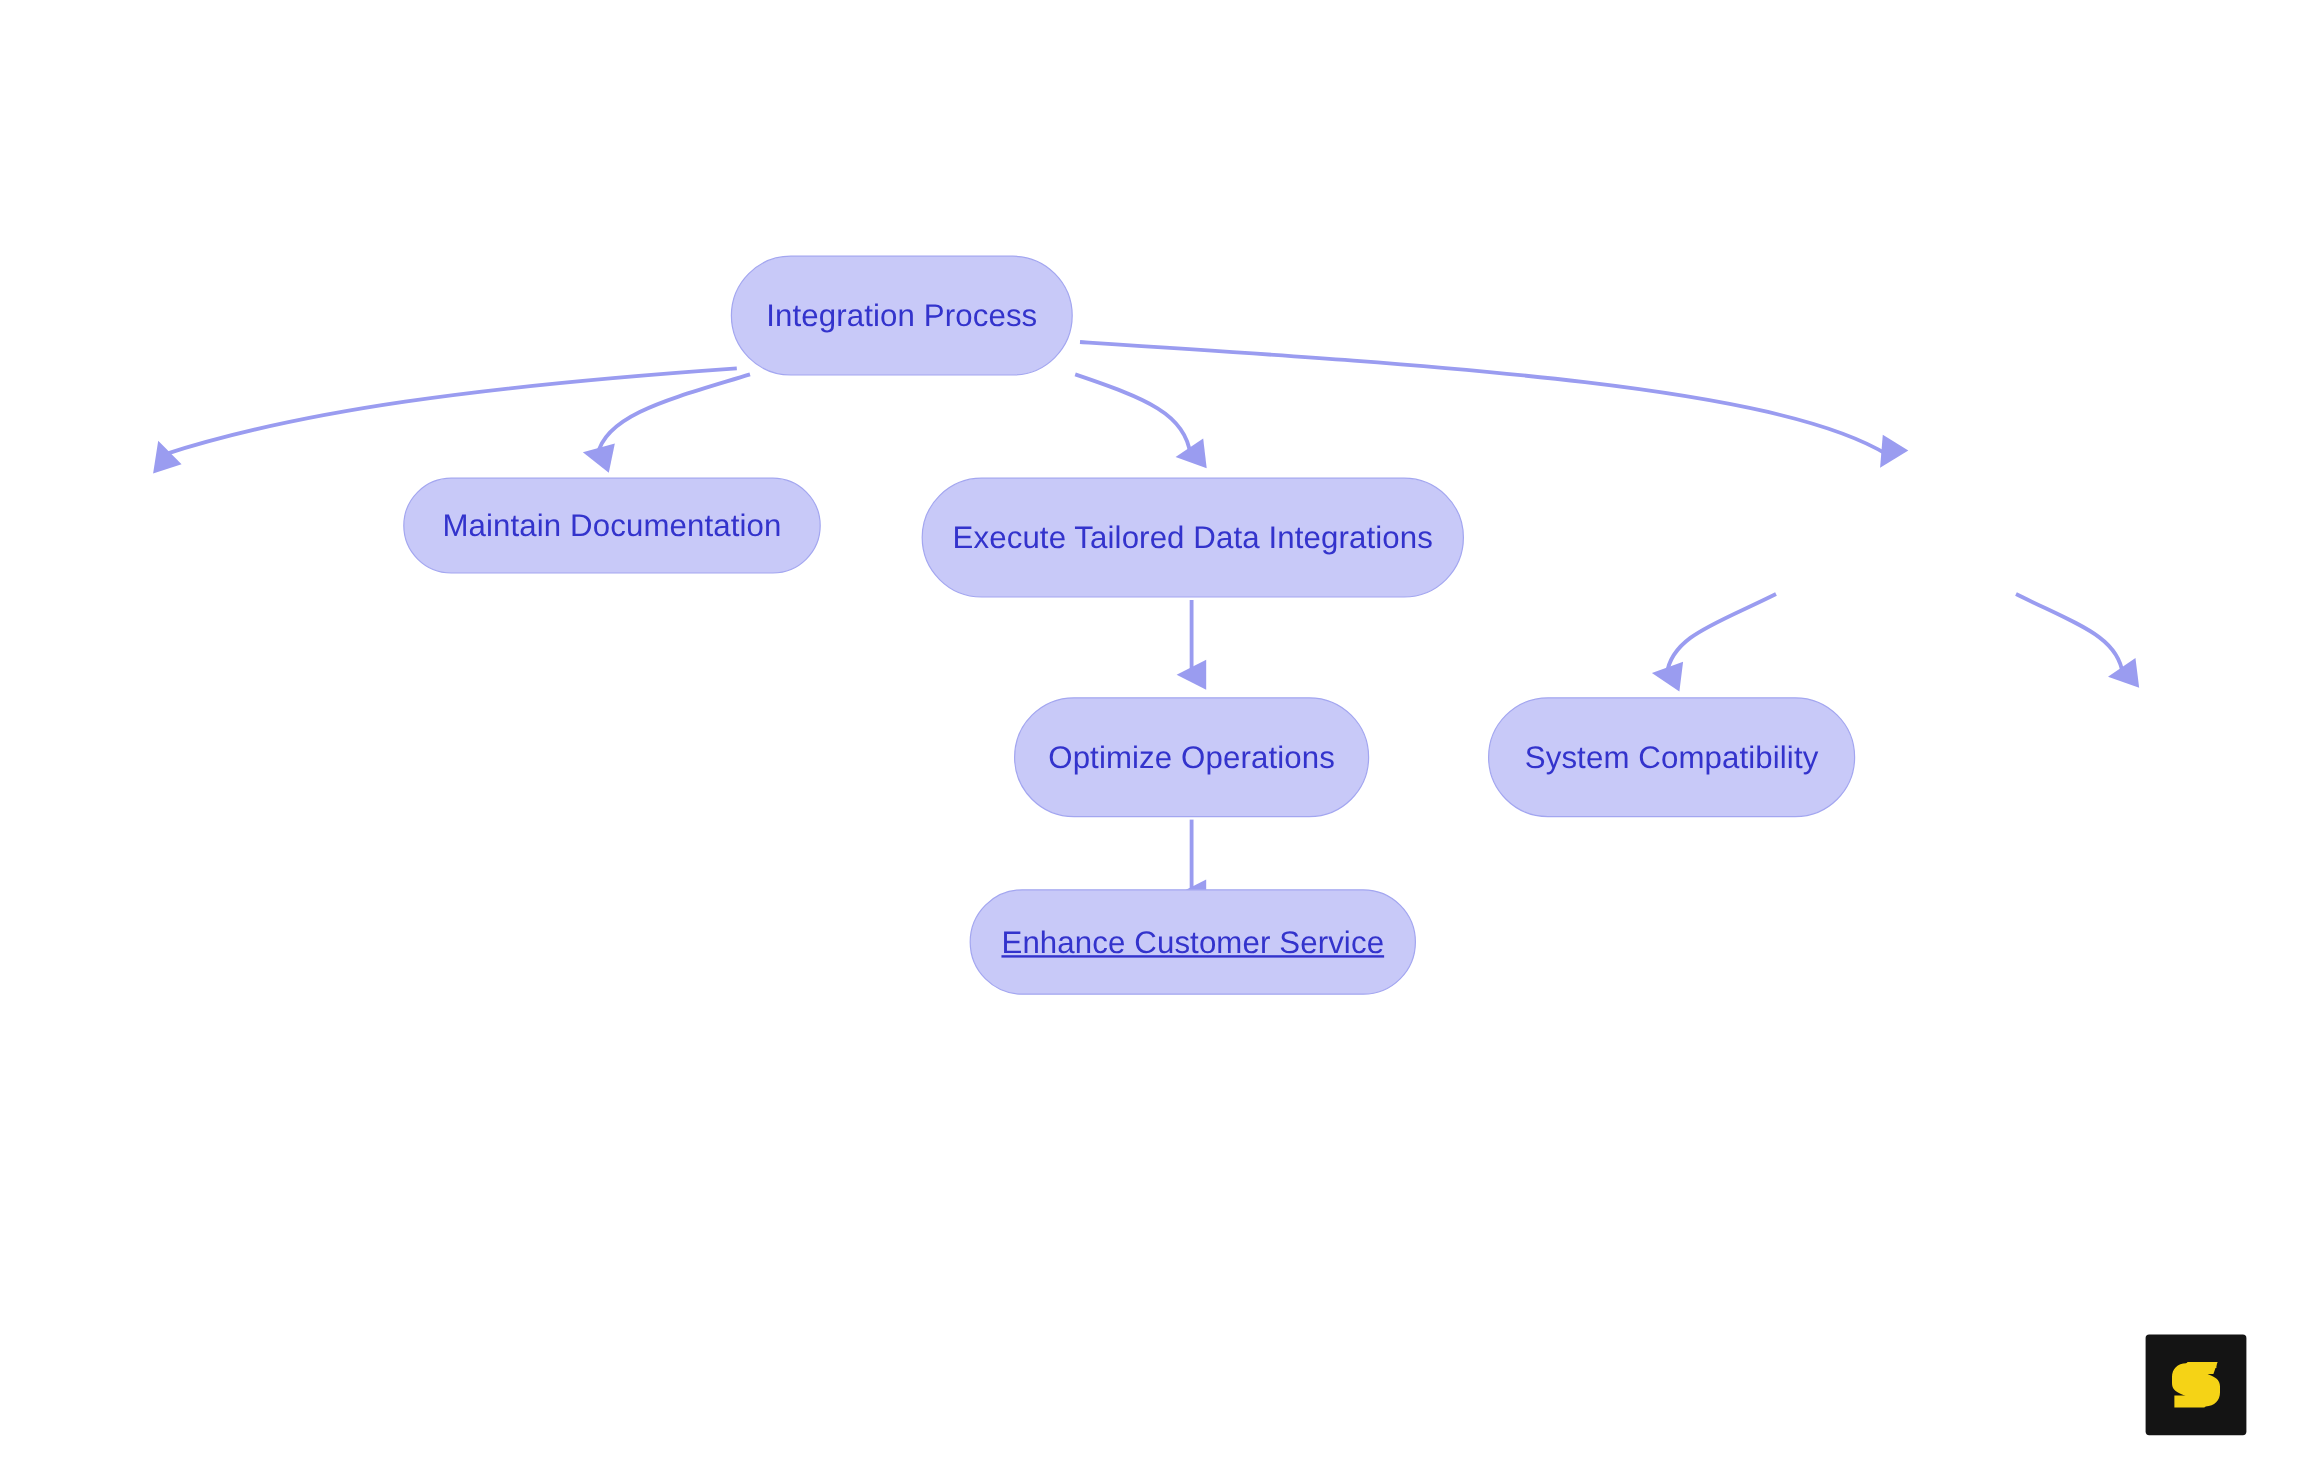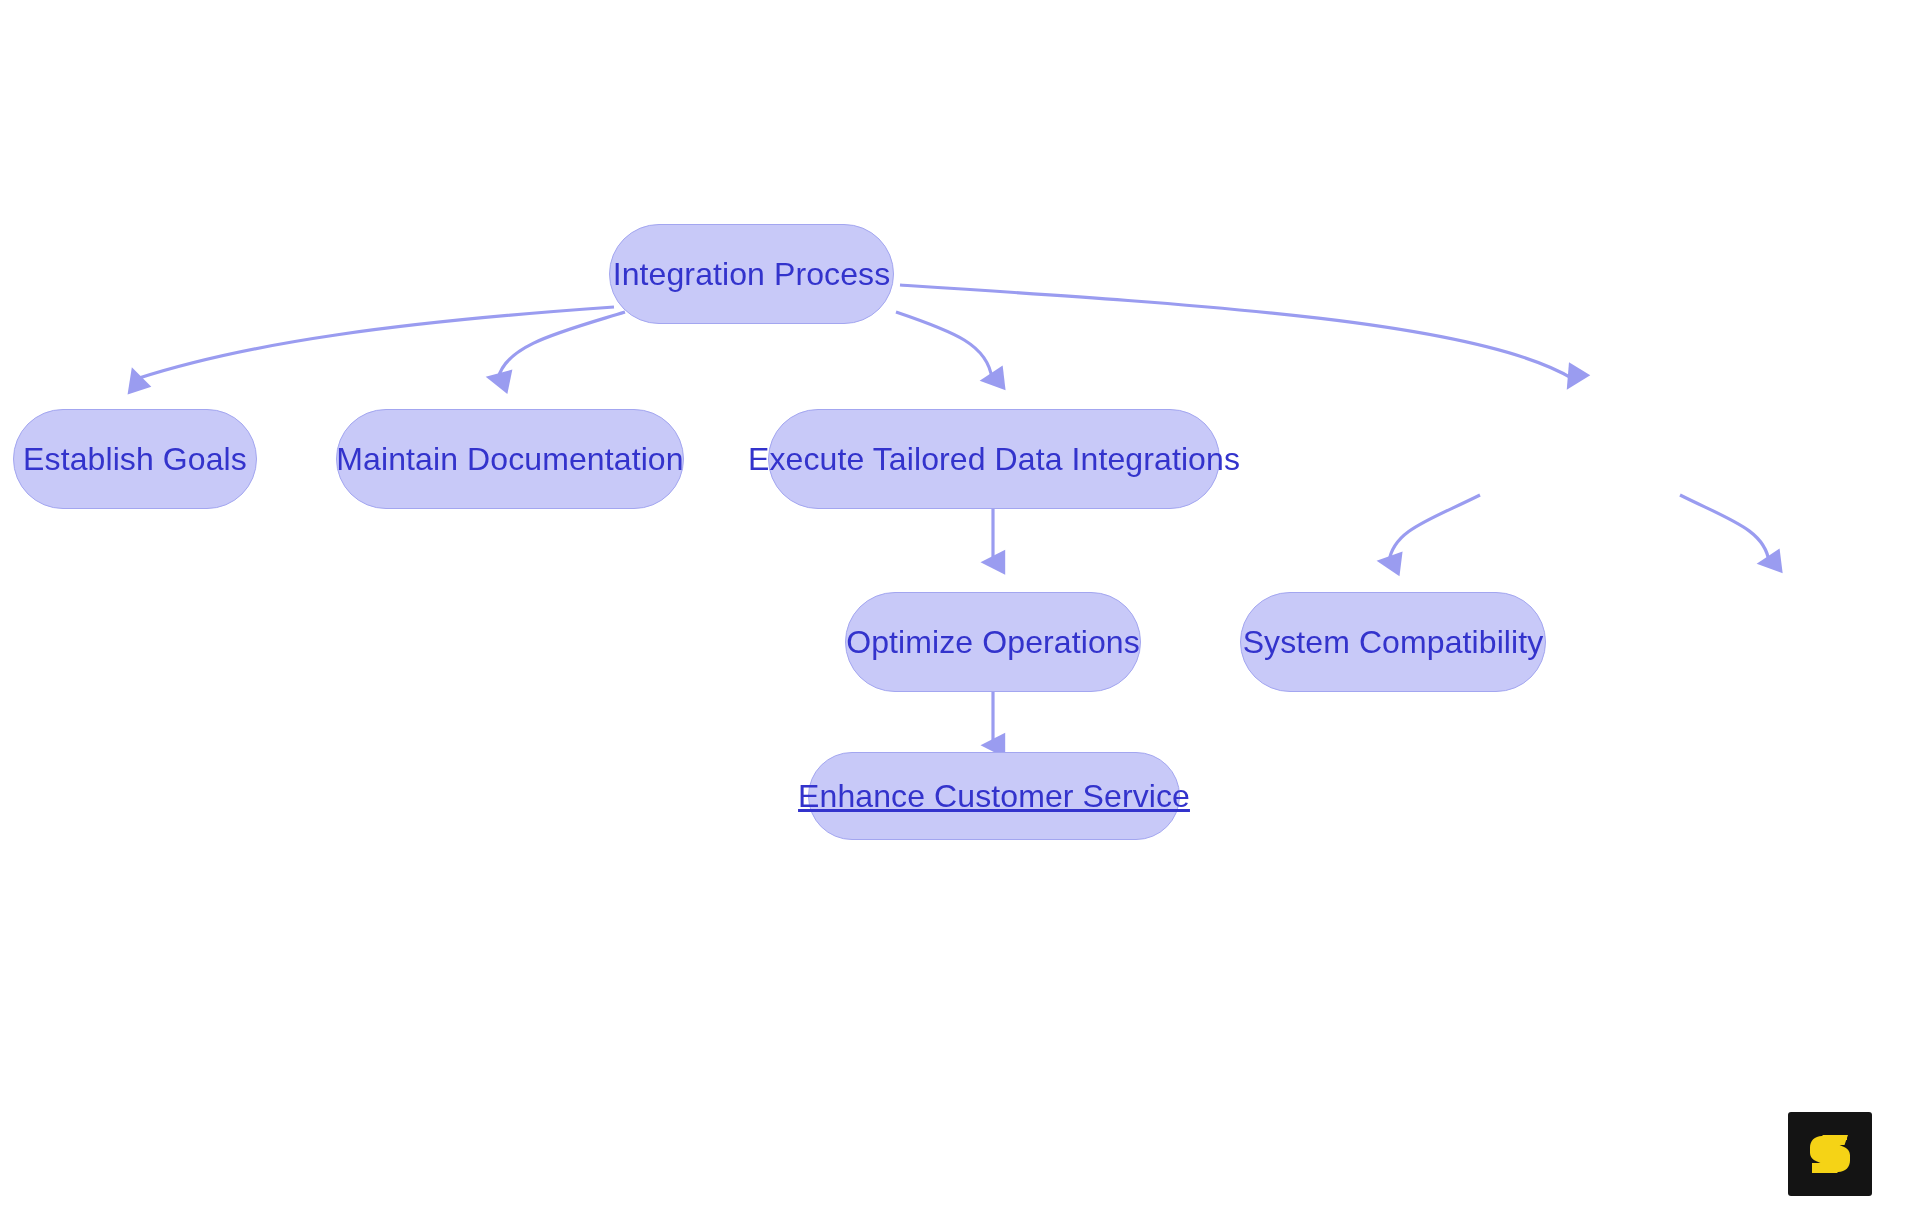--- a/index.html
+++ b/index.html
@@ -28,26 +28,25 @@
   .node {
     position: absolute;
     box-sizing: border-box;
     background: #c8c9f8;
     border: 1.6px solid #a3a6f0;
     border-radius: 999px;
     display: flex;
     align-items: center;
     justify-content: center;
     color: #3333cc;
-    font-size: 32px;
+    font-size: 26px;
     font-weight: 400;
     letter-spacing: 0.1px;
     white-space: nowrap;
     padding: 0 22px;
-    margin-top: 11px;
   }
   .node-label {
     display: block;
     line-height: 1;
   }
   #logo {
     position: absolute;
     left: 1788px;
     top: 1112px;
     width: 84px;
@@ -81,25 +80,22 @@
       <path d="M 993 683 L 993 745"></path>
       <path d="M 1480 495 C 1430 520, 1393 530, 1389 562"></path>
       <path d="M 1680 495 C 1730 520, 1765 530, 1769 562"></path>
     </g>
   </svg>
 
   <div class="node" style="left:609px; top:213px; width:285px; height:100px;">
     <span class="node-label">Integration Process</span>
   </div>
 
-  <div class="node" style="left:13px; top:398px; width:244px; height:100px;">
-    <span class="node-label">Establish Goals</span>
-  </div>
 
-  <div class="node" style="left:336px; top:398px; width:348px; height:100px;text-align:right;">
+  <div class="node" style="left:336px; top:398px; width:348px; height:80px;text-align:right;">
     <span class="node-label">Maintain Documentation</span>
   </div>
 
   <div class="node" style="left:768px; top:398px; width:452px; height:100px;">
     <span class="node-label">Execute Tailored Data Integrations</span>
   </div>
 
 
   <div class="node" style="left:845px; top:581px; width:296px; height:100px;">
     <span class="node-label">Optimize Operations</span>

